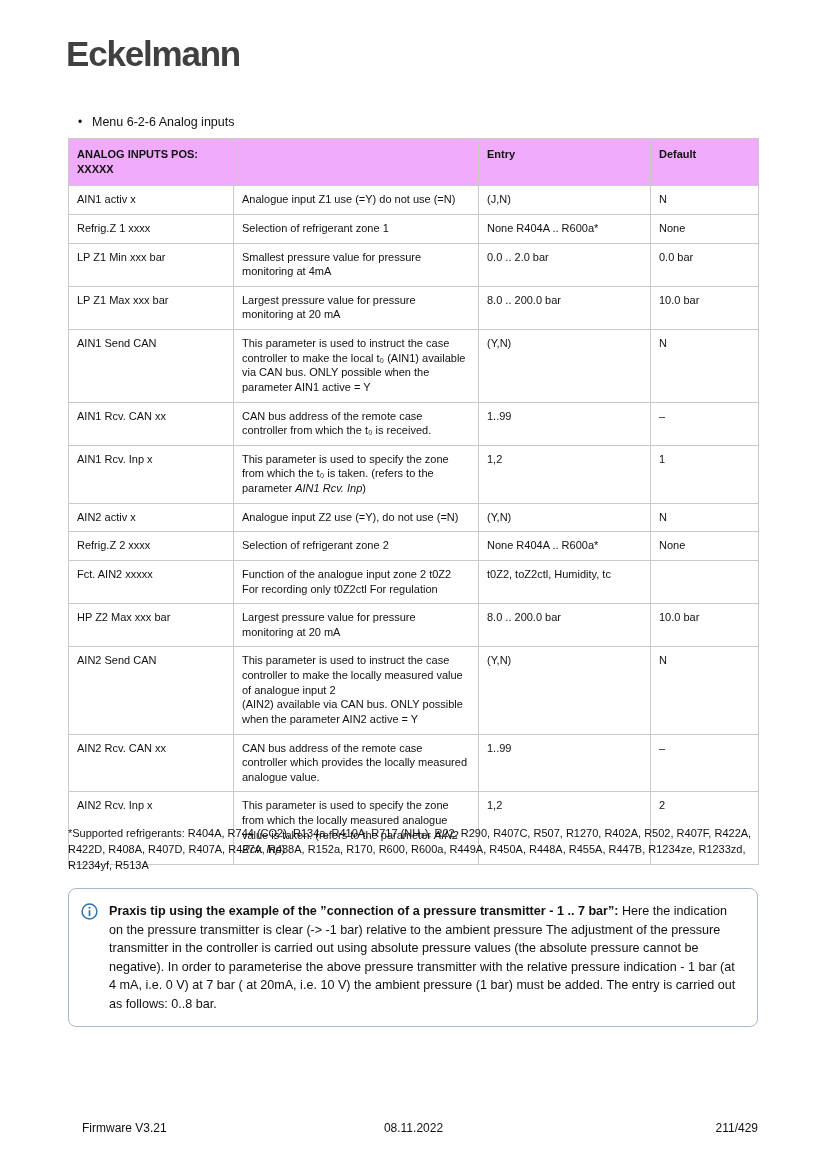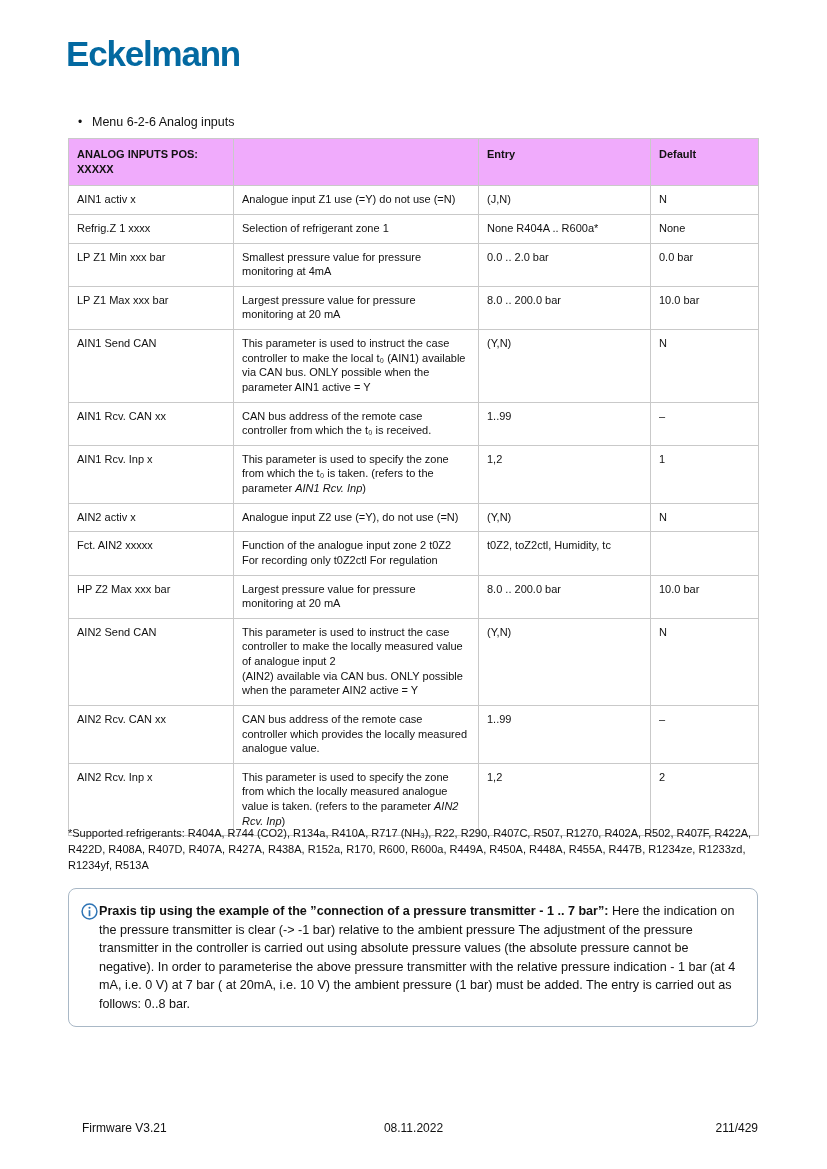--- a/index.html
+++ b/index.html
@@ -5,21 +5,21 @@
   * { margin:0; padding:0; box-sizing:border-box; }
   html,body { width:827px; height:1169px; background:#ffffff; }
   body {
     font-family:"Liberation Sans","DejaVu Sans",sans-serif;
     color:#111;
     position:relative;
     overflow:hidden;
   }
   .logo {
     position:absolute; top:34px; left:66px;
-    font-size:35px; font-weight:bold; color:#0369a1; letter-spacing:-1.2px;
+    font-size:35px; font-weight:bold; color:#404040; letter-spacing:-1.2px;
   }
   .menu-line {
     position:absolute; top:115px; left:78px;
     font-size:12.5px; color:#111;
   }
   .menu-line .bullet { display:inline-block; width:14px; font-size:12px; }
   table.params {
     position:absolute; top:138px; left:68px; width:690px;
     border-collapse:collapse; table-layout:fixed;
   }
@@ -38,21 +38,21 @@
   .footnote {
     position:absolute; top:826px; left:68px; width:692px;
     font-size:11px; line-height:1.45; color:#111;
   }
   .infobox {
     position:absolute; top:888px; left:68px; width:690px;
     border:1.5px solid #a9b8c6; border-radius:8px;
     padding:13px 15px 13px 12px;
     background:#ffffff;
   }
-  .infobox-inner { display:flex; }
+  .infobox-inner { display:flex; gap:10px; }
   .info-icon-wrap { flex:0 0 18px; padding-top:1px; }
   .info-text { font-size:12.6px; line-height:1.47; color:#111; }
   .info-text b { font-weight:bold; }
   .footer { position:absolute; top:1121px; left:0; width:827px; font-size:12px; color:#111; }
   .footer .f-left   { position:absolute; left:82px; top:0; }
   .footer .f-center { position:absolute; left:0; top:0; width:827px; text-align:center; }
   .footer .f-right  { position:absolute; right:69px; top:0; }
   i { font-style:italic; }
 </style>
 </head>
@@ -121,20 +121,26 @@
         <td>1,2</td>
         <td>1</td>
       </tr>
       <tr>
         <td>AIN2 activ x</td>
         <td>Analogue input Z2 use (=Y), do not use (=N)</td>
         <td>(Y,N)</td>
         <td>N</td>
       </tr>
       <tr>
+        <td>Refrig.Z 2 xxxx</td>
+        <td>Selection of refrigerant zone 2</td>
+        <td>None R404A .. R600a*</td>
+        <td>None</td>
+      </tr>
+      <tr>
         <td>Fct. AIN2 xxxxx</td>
         <td>Function of the analogue input zone 2 t0Z2 For recording only t0Z2ctl For regulation</td>
         <td>t0Z2, toZ2ctl, Humidity, tc</td>
         <td></td>
       </tr>
       <tr>
         <td>HP Z2 Max xxx bar</td>
         <td>Largest pressure value for pressure monitoring at 20 mA</td>
         <td>8.0 .. 200.0 bar</td>
         <td>10.0 bar</td>

